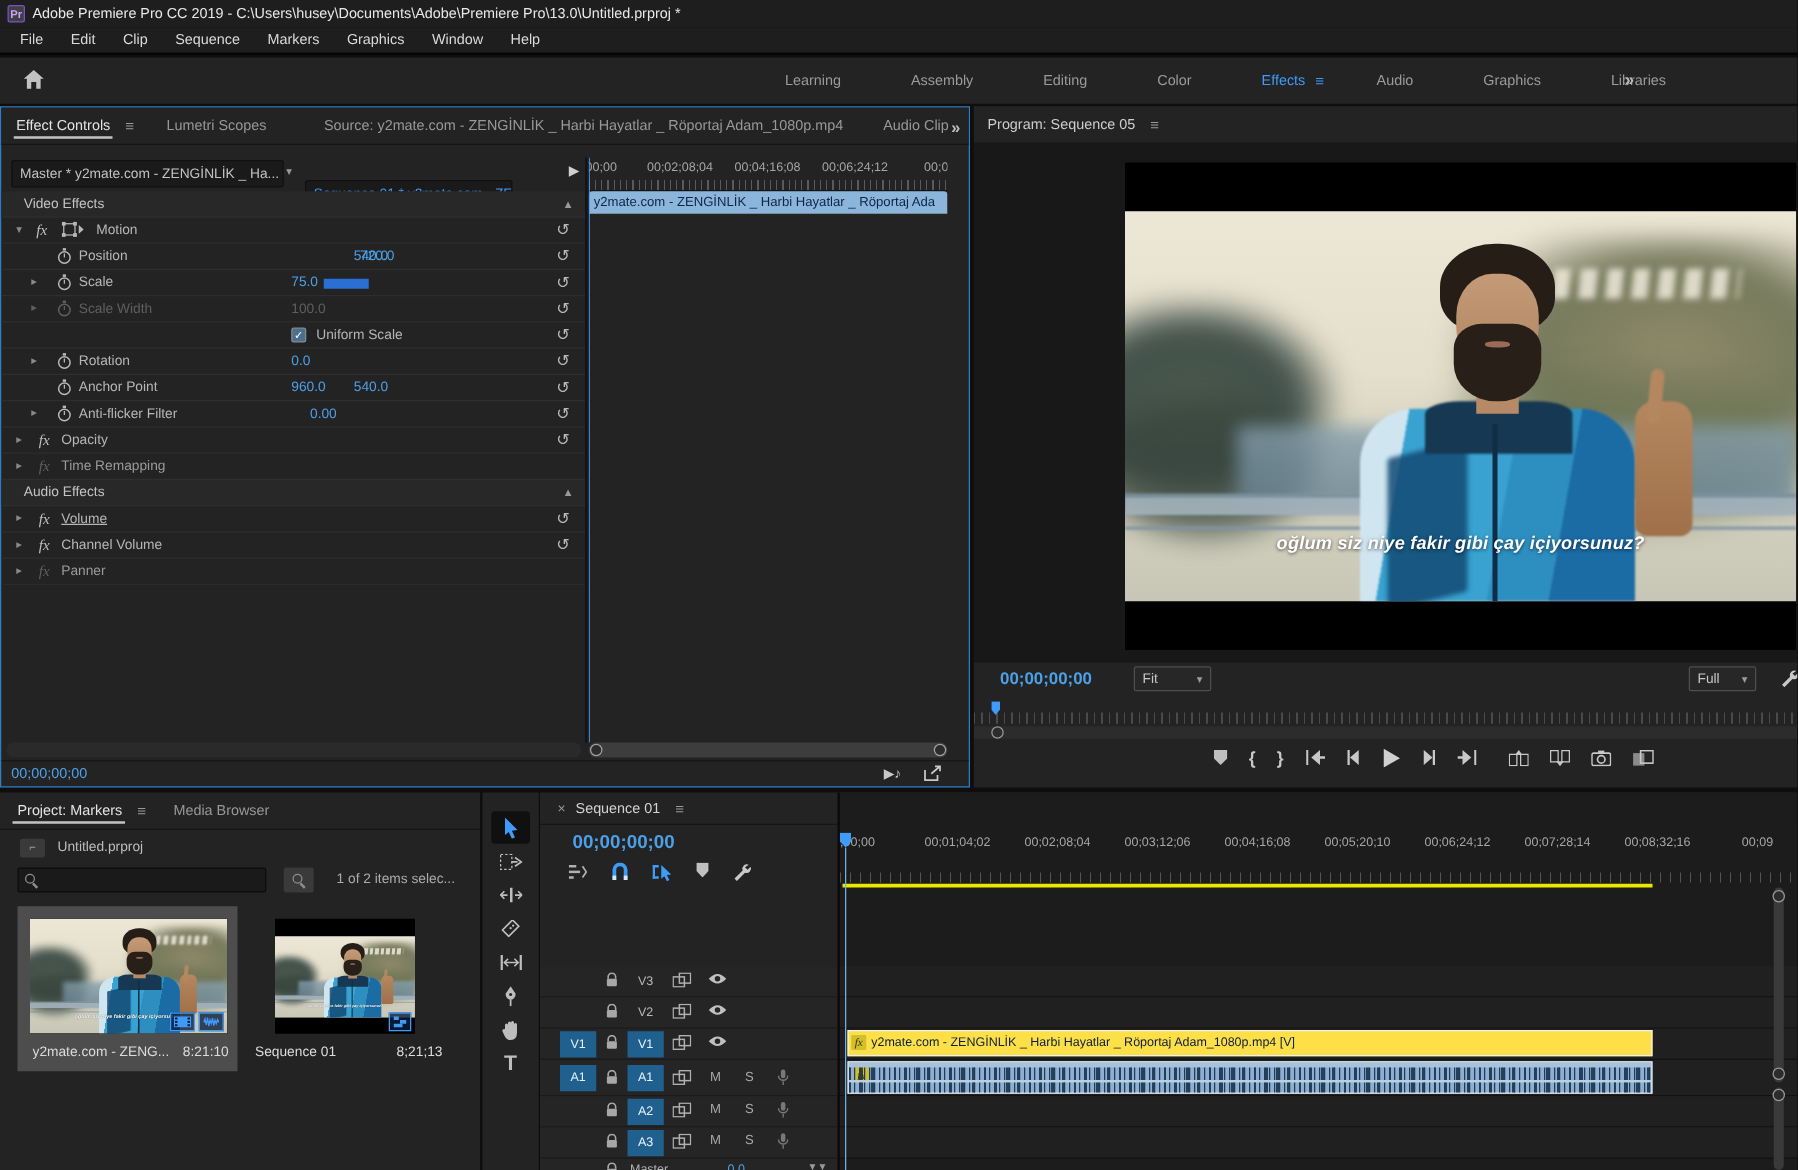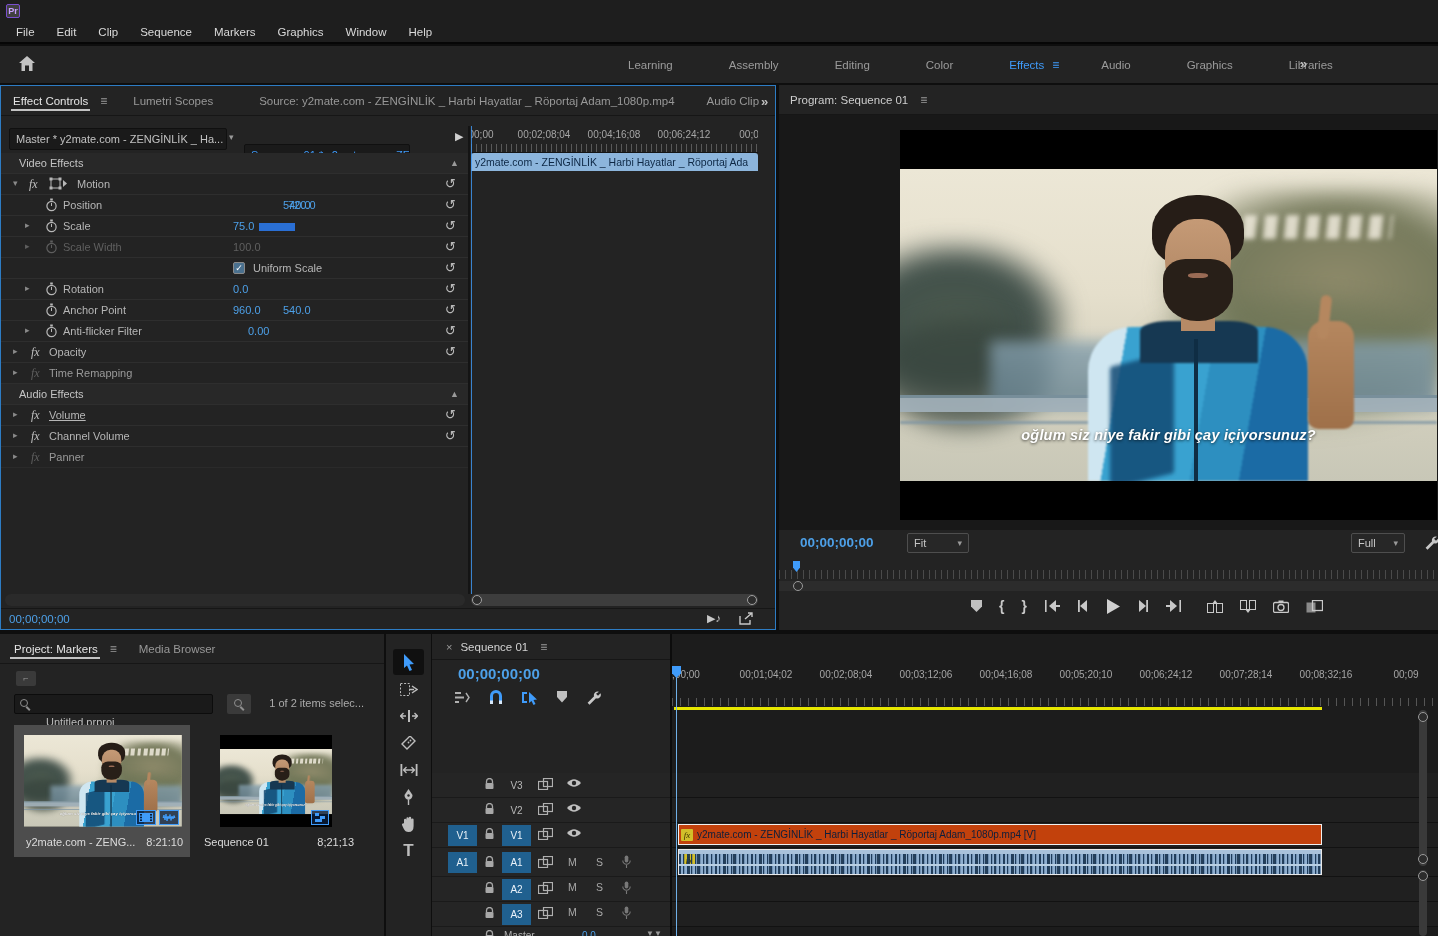--- a/index.html
+++ b/index.html
@@ -95,21 +95,21 @@
   .tl-ticks{position:absolute;left:0;top:58px;width:768px;height:14px;
             background:repeating-linear-gradient(90deg,#555 0 1px,transparent 1px 8px) 0 100%/100% 8px no-repeat;}
   .renderbar{position:absolute;left:2px;top:73px;width:648px;height:3px;background:#e8e800;}
   .trackrow{position:absolute;left:0;width:768px;background:#202020;border-bottom:1px solid #121212;}
   .hrow{position:absolute;left:0;width:238px;background:#252525;border-bottom:1px solid #1a1a1a;}
   .patch{position:absolute;left:16px;top:2px;width:29px;height:21px;background:#20608f;color:#e8f1f8;text-align:center;font-size:10px;line-height:21px;}
   .tname{position:absolute;left:70px;top:2px;width:29px;height:21px;text-align:center;font-size:10px;line-height:21px;color:#b8b8b8;}
   .tname.tgt{background:#20608f;color:#eaf2fa;}
   .hico{position:absolute;top:5px;}
   .msbtn{position:absolute;top:4px;color:#a8a8a8;font-size:10.5px;}
-  .vclip{position:absolute;left:6px;width:644px;height:21px;background:#c2410c;border:1px solid #f0f0f0;
+  .vclip{position:absolute;left:6px;width:644px;height:21px;background:#fde047;border:1px solid #f0f0f0;
          color:#0d1e3c;font-size:10px;line-height:19px;white-space:nowrap;overflow:hidden;}
   .fxbadge{display:inline-block;width:12px;height:12px;background:#d2bf2a;color:#3c3400;text-align:center;
            font-family:"Liberation Serif","DejaVu Serif",serif;font-style:italic;font-size:9px;line-height:12px;margin:0 4px 0 2px;border-radius:1px;}
   .aclip{position:absolute;left:6px;width:644px;height:26px;border:1px solid #e8e8e8;background:#8fafd0;overflow:hidden;}
   .wave{position:absolute;left:0;width:100%;height:10px;
         background:repeating-linear-gradient(90deg,#1e3c5c 0 1px,rgba(30,60,92,.25) 1px 2px,transparent 2px 4px),
                    repeating-linear-gradient(90deg,rgba(20,45,70,.85) 0 2px,transparent 2px 9px);}
   .vscroll{position:absolute;width:8px;background:#3a3a3a;border-radius:4px;}
   .playhead-line{position:absolute;width:1px;background:#6fb0e8;}
   .ph-head{position:absolute;width:9px;height:12px;background:#3f9bfa;clip-path:polygon(0 0,100% 0,100% 60%,50% 100%,0 60%);}
@@ -144,20 +144,21 @@
   .scale-t2{transform:scale(0.2085);transform-origin:0 0;}
   svg{display:block;}
 </style>
 </head>
 <body>
 
 <div class="app">
 
   <div class="titlebar">
     <span class="pr-badge">Pr</span>
+    <span class="title-text">Adobe Premiere Pro CC 2019 - C:\Users\husey\Documents\Adobe\Premiere Pro\13.0\Untitled.prproj *</span>
   </div>
 
   <div class="menubar">
     <span>File</span>
     <span>Edit</span>
     <span>Clip</span>
     <span>Sequence</span>
     <span>Markers</span>
     <span>Graphics</span>
     <span>Window</span>
@@ -384,21 +385,21 @@
         <svg width="14" height="13" viewBox="0 0 14 13">
             <path d="M1 4 V12 H11 V8" fill="none" stroke="#c8c8c8" stroke-width="1.4"></path>
             <path d="M6 7 L13 1 M9 1 h4 v4" fill="none" stroke="#c8c8c8" stroke-width="1.4"></path>
           </svg>
       </span>
     </div>
   </div>
 
   <div class="pm">
     <div class="ptabs">
-      <span class="ptab" style="padding-left:11px;color:#cdcdcd;">Program: Sequence 01</span>
+      <span class="ptab" style="padding-left:11px;color:#cdcdcd;">Program: Sequence 05</span>
       <span class="ham">≡</span>
     </div>
     <div class="pm-view">
       <div class="pm-frame">
         <div class="abs scene-slot" style="left:0;top:39px;">
   <div class="scene">
     <div class="sc-hillr"></div>
     <div class="sc-hillr2"></div>
     <div class="sc-sign"></div>
     <div class="sc-treesl"></div>
@@ -511,21 +512,21 @@
     </div>
   </div>
 
   <div class="pj">
     <div class="ptabs">
       <span class="ptab active" style="padding-left:14px;">Project: Markers</span>
       <span class="ham">≡</span>
       <span class="ptab" style="margin-left:6px;">Media Browser</span>
     </div>
     <div class="pj-ic">⌐</div>
-    <span class="abs" style="left:46px;top:38px;color:#bdbdbd;margin-top:44px;">Untitled.prproj</span>
+    <span class="abs" style="left:46px;top:38px;color:#bdbdbd;">Untitled.prproj</span>
     <input class="search" style="">
     <span class="mag" style="left:20px;top:65px;"></span>
     <div class="fbtn">
       <span class="mag" style="left:7px;top:5px;"></span>
     </div>
     <span class="pj-status">1 of 2 items selec...</span>
 
     <div class="card1">
       <div class="thumb" style="left:10px;top:10px;width:158px;height:92px;">
         <div class="scene-slot scale-t1">

